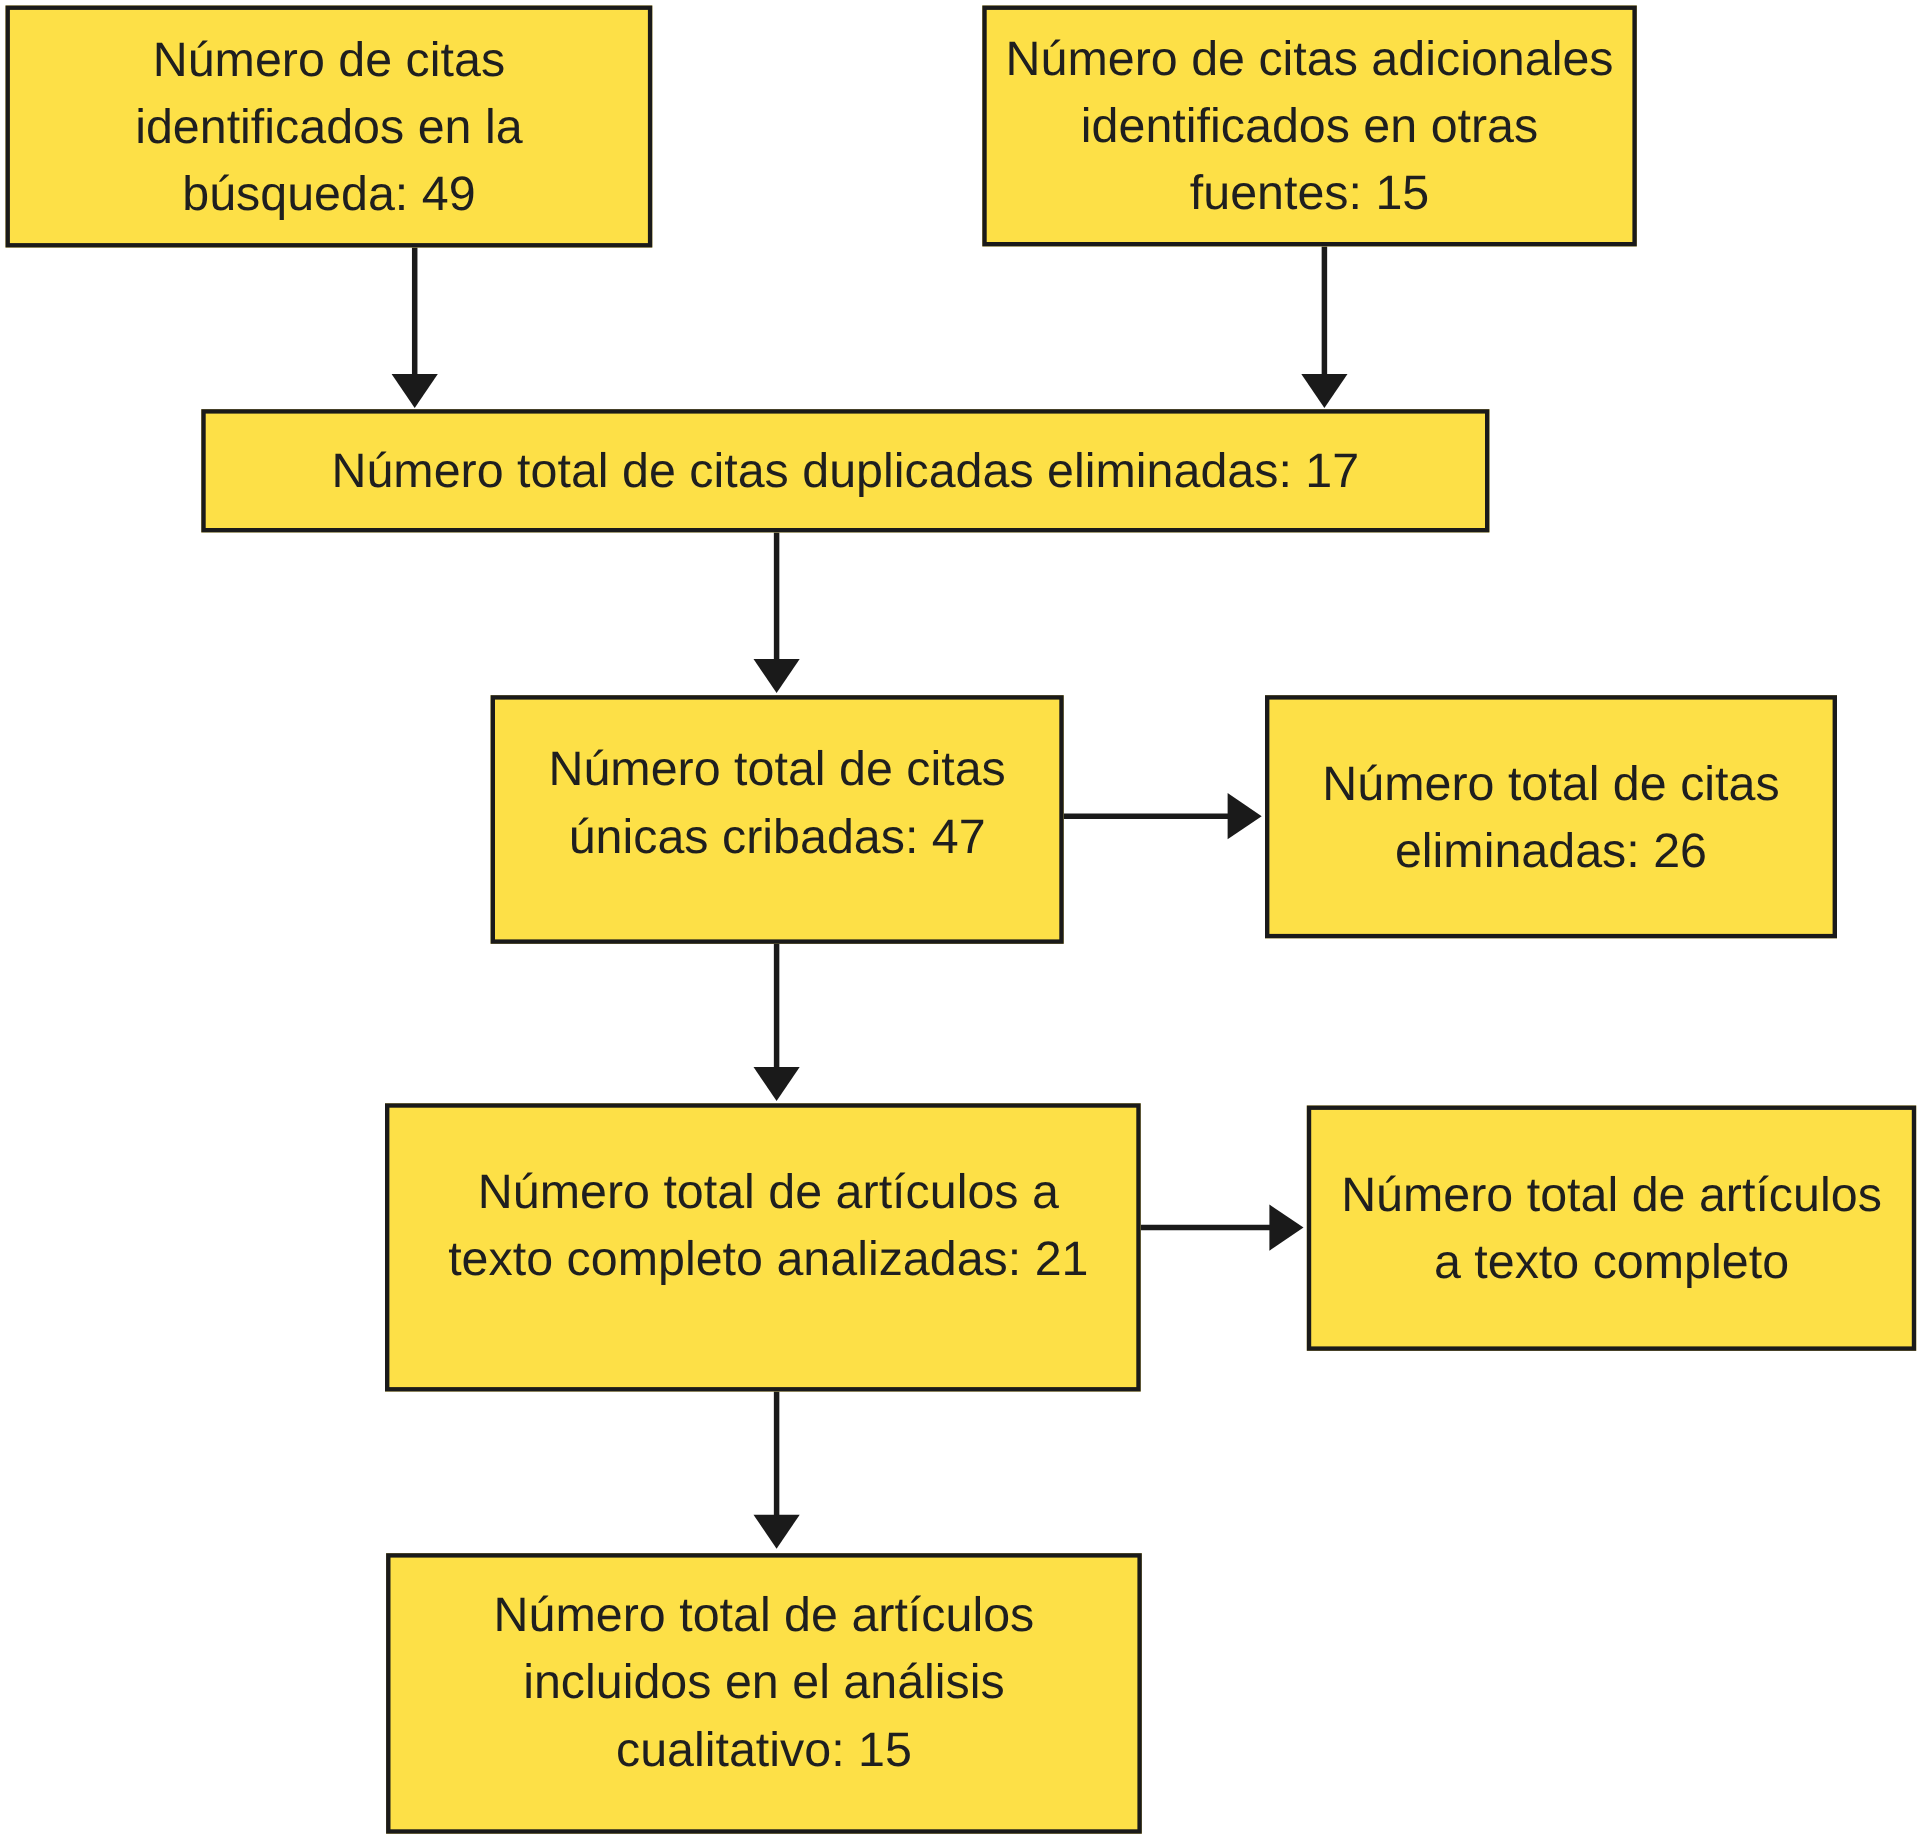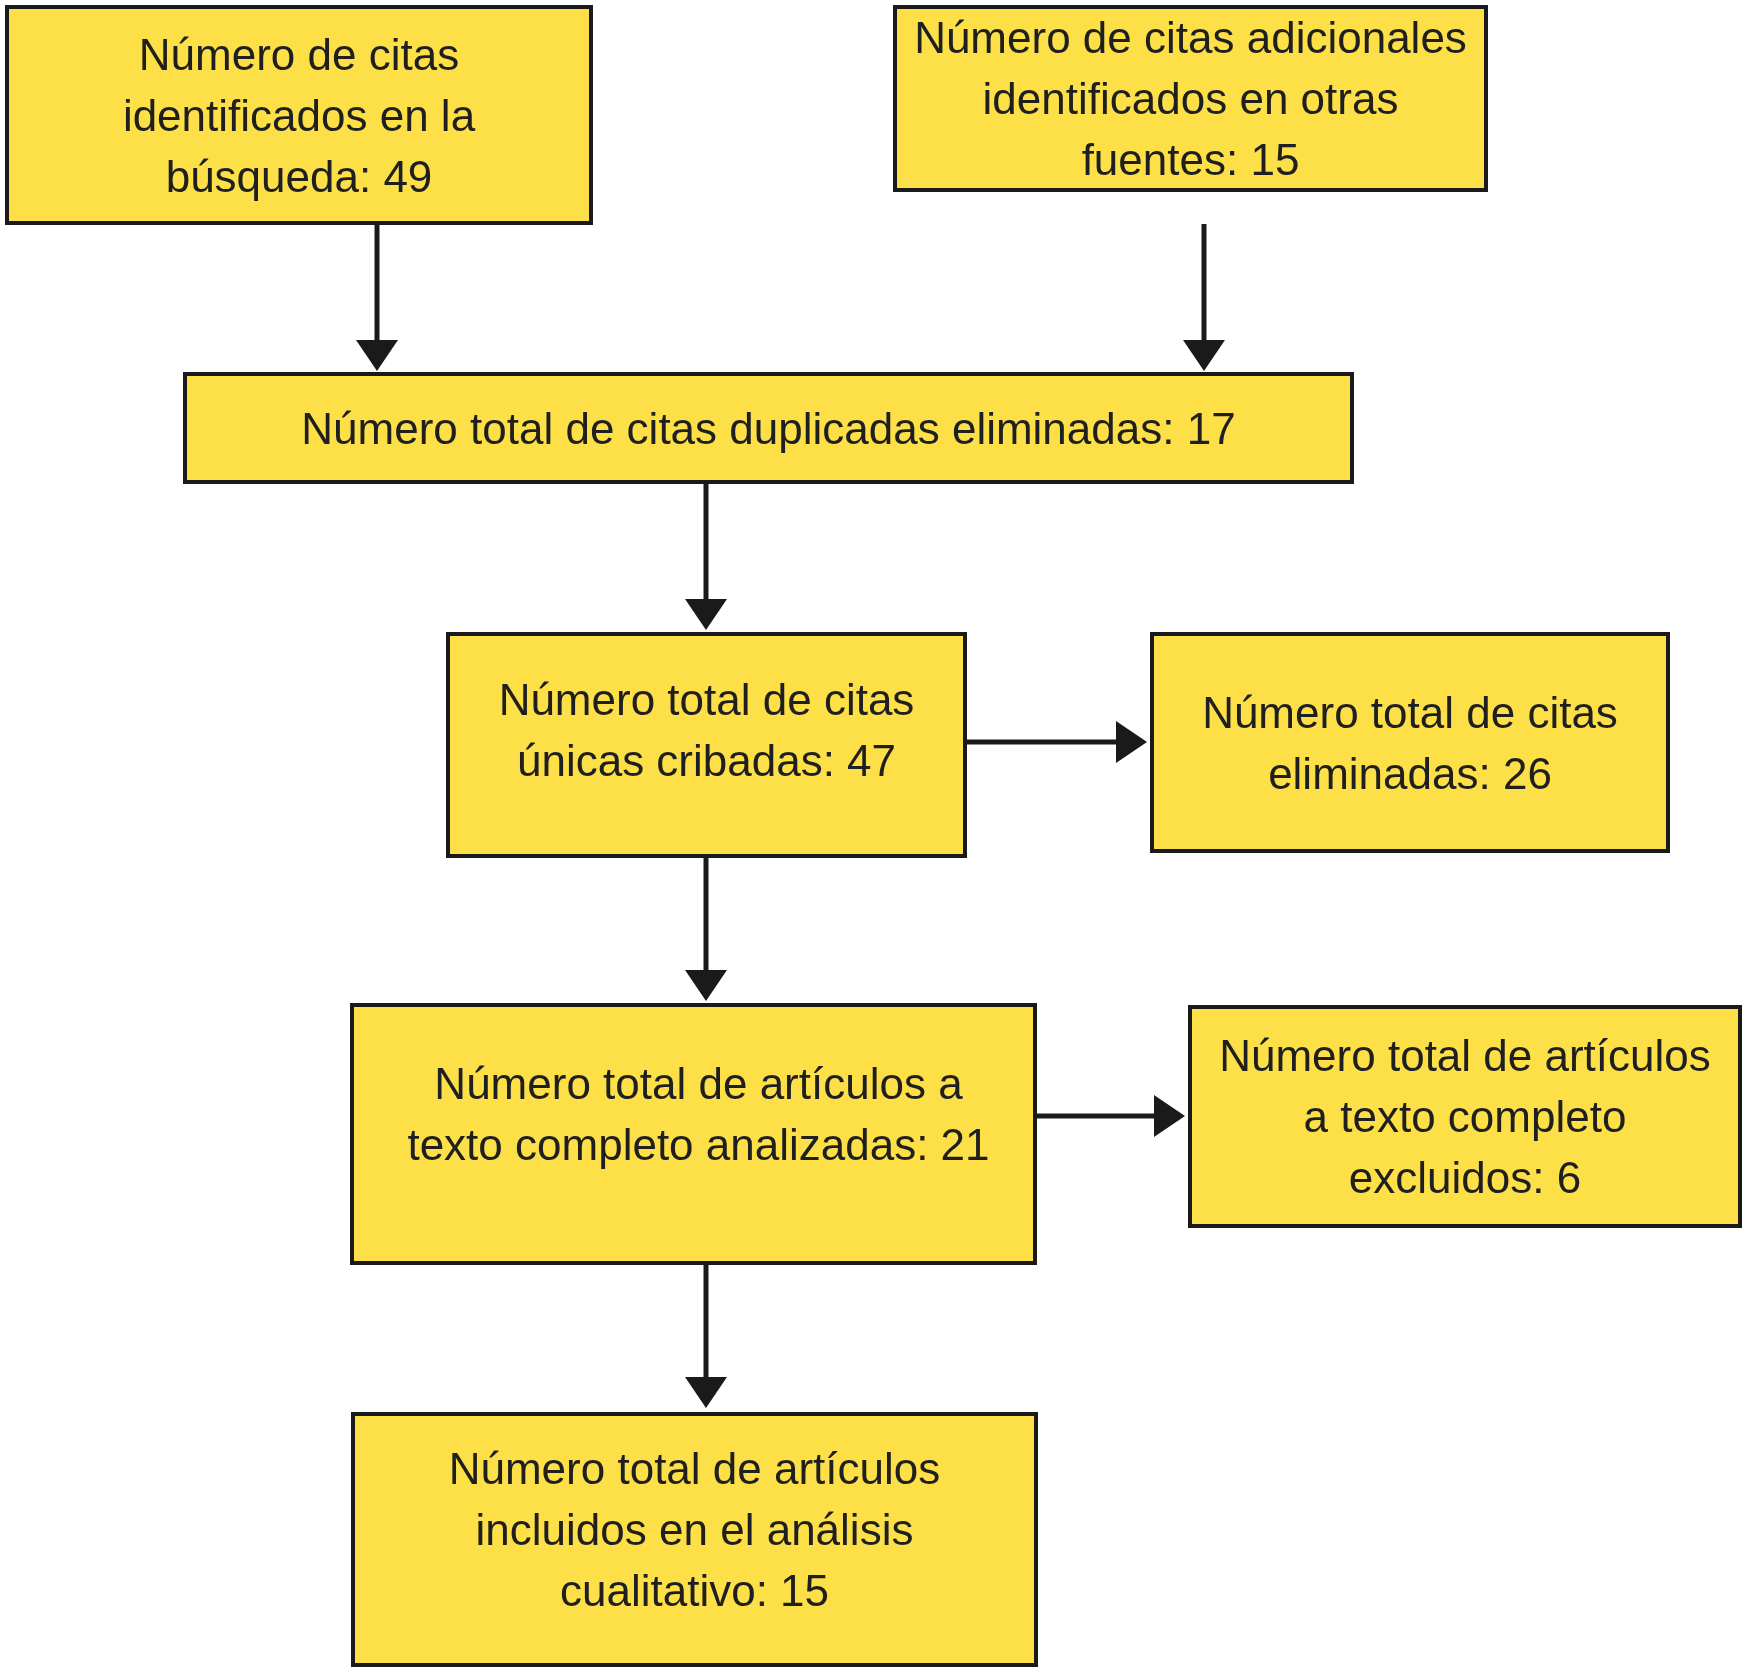--- a/index.html
+++ b/index.html
@@ -27,21 +27,21 @@
     color: #1f1f1f;
     font-size: 44px;
     line-height: 61px;
     padding: 0 16px;
   }
   .flow-box .line {
     white-space: nowrap;
   }
   
   #box-identified-search   { left: 5px;    top: 5px;    width: 588px;  height: 220px; }
-  #box-identified-other    { left: 893px;  top: 5px;    width: 595px;  height: 187px; }
+  #box-identified-other    { left: 893px;  top: 5px;    width: 595px;  height: 219px; }
   #box-duplicates-removed  { left: 183px;  top: 372px;  width: 1171px; height: 112px; }
   #box-unique-screened     { left: 446px;  top: 632px;  width: 521px;  height: 226px; padding-bottom: 30px; }
   #box-citations-excluded  { left: 1150px; top: 632px;  width: 520px;  height: 221px; }
   #box-fulltext-assessed   { left: 350px;  top: 1003px; width: 687px;  height: 262px; padding-bottom: 40px; padding-left: 26px; }
   #box-fulltext-excluded   { left: 1188px; top: 1005px; width: 554px;  height: 223px; }
   #box-included-qualitative{ left: 351px;  top: 1412px; width: 687px;  height: 255px; padding-bottom: 20px; }
   #arrow-layer {
     position: absolute;
     left: 0; top: 0;
     width: 1746px;
@@ -114,21 +114,20 @@
   </div>
 
   <div class="flow-box" id="box-fulltext-assessed">
     <div class="line">Número total de artículos a</div>
     <div class="line">texto completo analizadas: 21</div>
   </div>
 
   <div class="flow-box" id="box-fulltext-excluded">
     <div class="line">Número total de artículos</div>
     <div class="line">a texto completo</div>
-    <div class="line">excluidos: 6</div>
   </div>
 
   <div class="flow-box" id="box-included-qualitative">
     <div class="line">Número total de artículos</div>
     <div class="line">incluidos en el análisis</div>
     <div class="line">cualitativo: 15</div>
   </div>
 
 </div>
 

